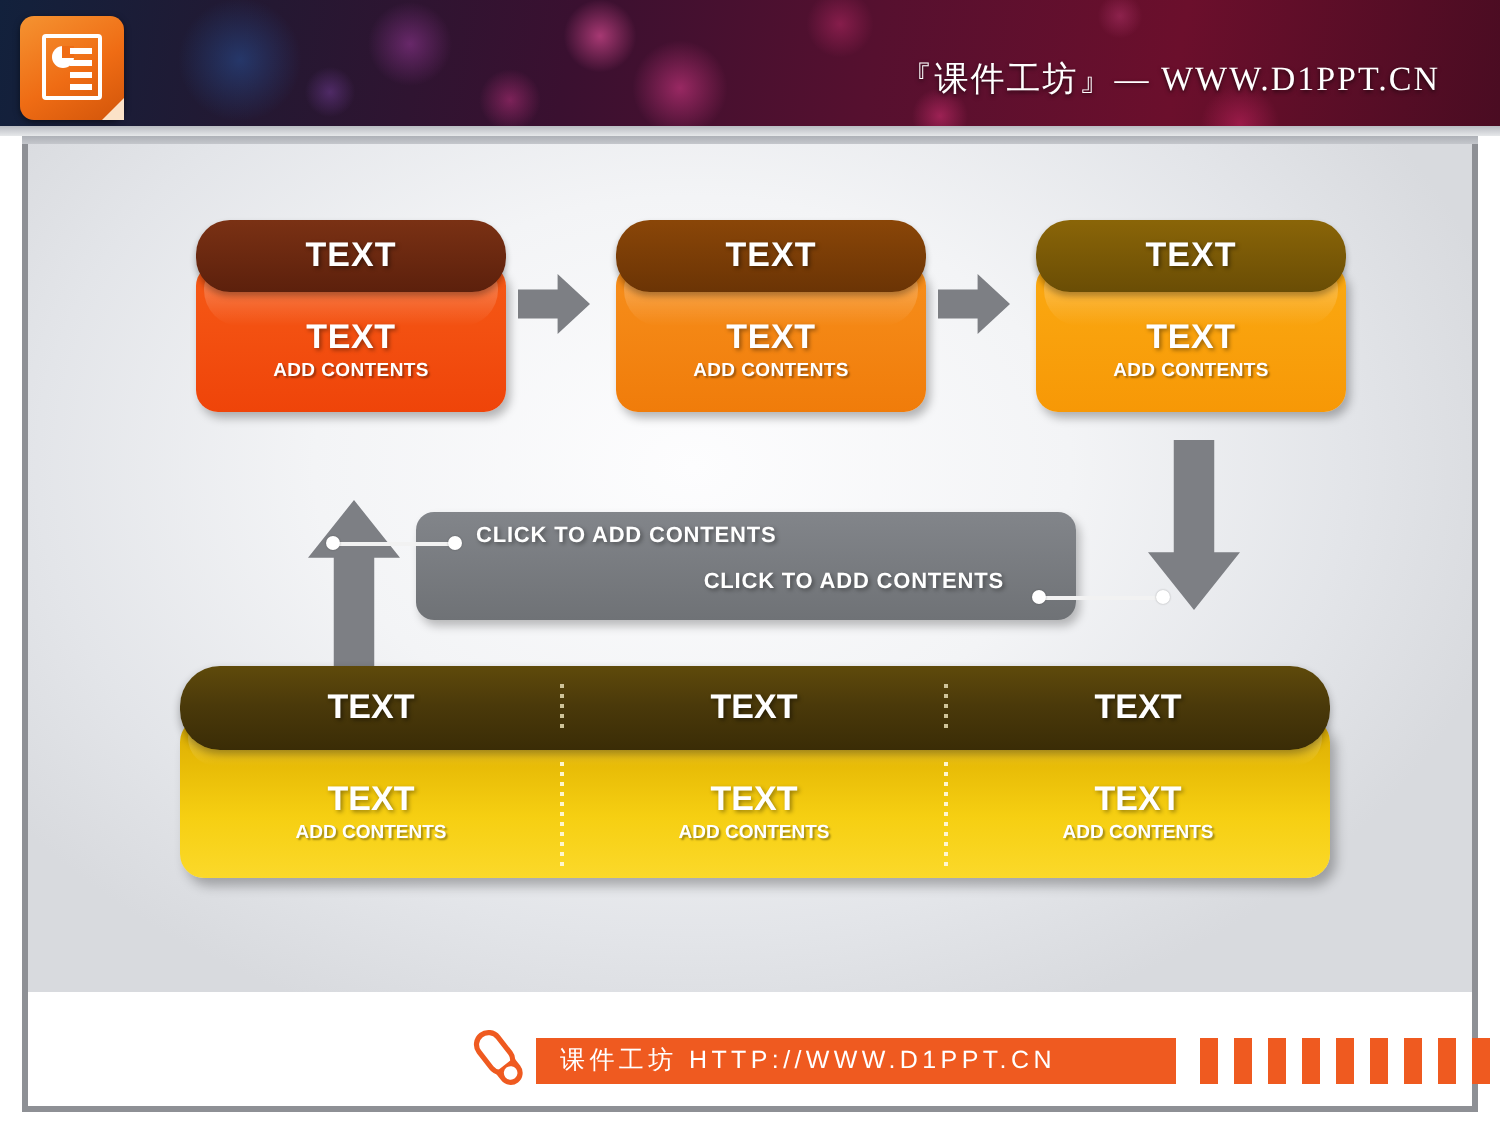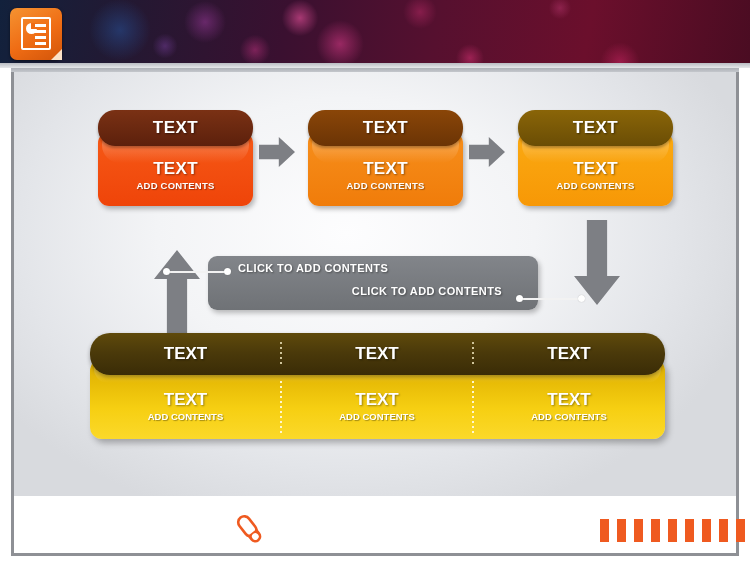--- a/index.html
+++ b/index.html
@@ -226,20 +226,21 @@
   <div class="banner">
     <div class="logo">
       <div class="logo-doc">
         <div class="logo-pie"></div>
         <div class="logo-line" style="top:5px;"></div>
         <div class="logo-line" style="top:11px;"></div>
         <div class="logo-line" style="top:17px;"></div>
         <div class="logo-line" style="top:23px;"></div>
       </div>
     </div>
+    <div class="banner-title">『课件工坊』— WWW.D1PPT.CN</div>
     <div class="banner-bottom-edge"></div>
   </div>
   <div class="gray-top-strip"></div>
 
   <div class="canvas">
 
     <div class="pbox" style="left:84px; top:38px;">
       <div class="hdr" style="background:linear-gradient(#7a3114,#5c200c);">
         <span>TEXT</span>
       </div>
@@ -328,20 +329,23 @@
   </div>
 
   <div class="canvas-bottom"></div>
   <svg class="pen" viewBox="0 0 34 36">
     <g transform="rotate(-38 17 18)">
       <rect x="12" y="3" width="12" height="22" rx="6" fill="none" stroke="#ef5a20" stroke-width="2.6"></rect>
       <path d="M12 22 h12 v5 a6 6 0 0 1 -12 0 z" fill="#ef5a20"></path>
       <circle cx="18" cy="27" r="3.4" fill="#fff"></circle>
     </g>
   </svg>
+  <div class="footer-bar">
+    <span class="footer-text">课件工坊 HTTP://WWW.D1PPT.CN</span>
+  </div>
   <div class="tick" style="left:600px;"></div>
   <div class="tick" style="left:617px;"></div>
   <div class="tick" style="left:634px;"></div>
   <div class="tick" style="left:651px;"></div>
   <div class="tick" style="left:668px;"></div>
   <div class="tick" style="left:685px;"></div>
   <div class="tick" style="left:702px;"></div>
   <div class="tick" style="left:719px;"></div>
   <div class="tick" style="left:736px;"></div>
 

